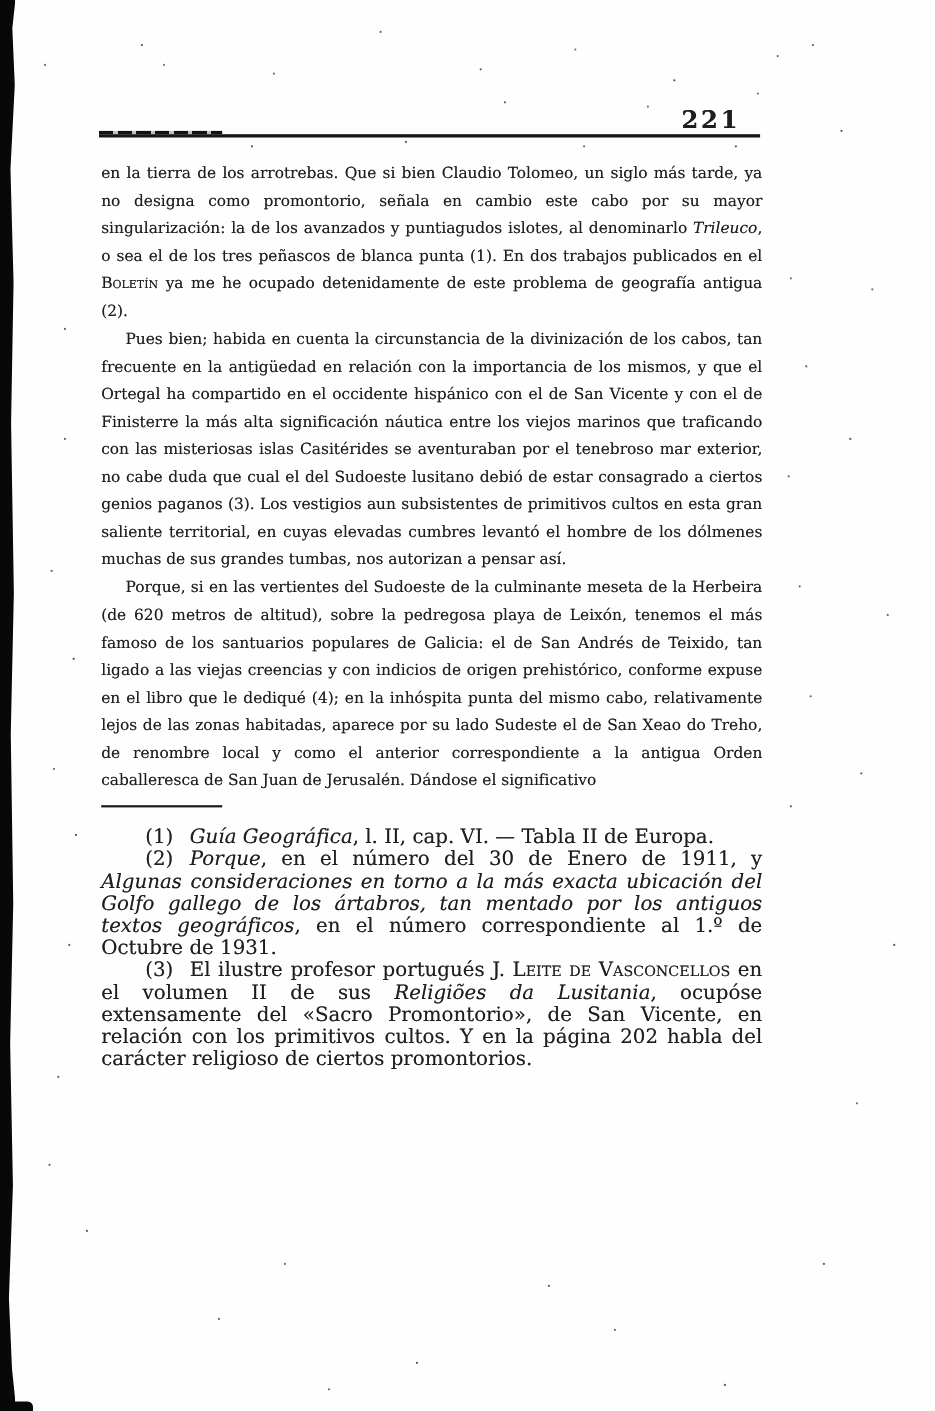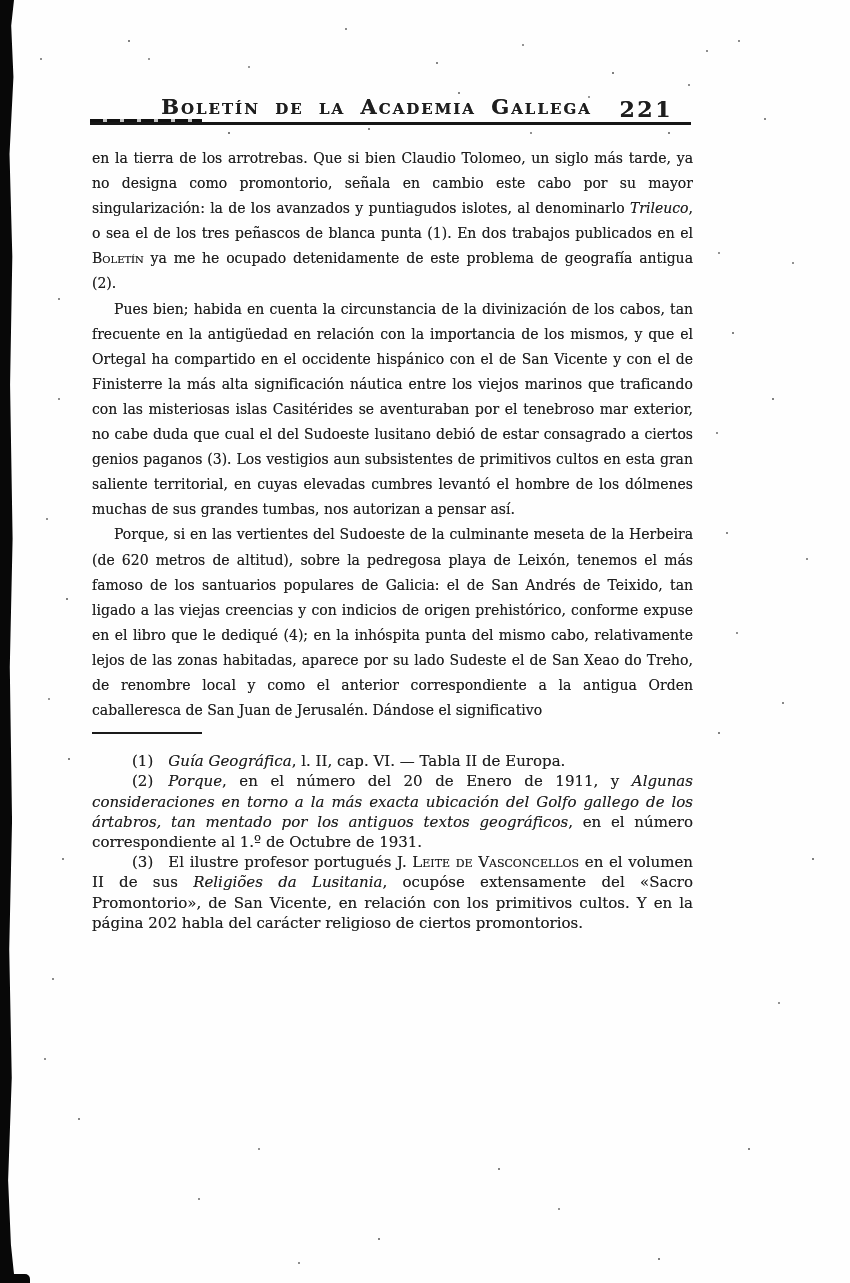--- a/index.html
+++ b/index.html
@@ -62,50 +62,49 @@
     text-shadow:0 0 .5px rgba(25,25,25,.6);
   }
   .body-text p { margin:0; }
   .body-text p.indent { text-indent:22px; }
   .it { font-style:italic; }
   .smallcaps { font-variant:small-caps; }
 
   
   .fn-sep { margin-top:9px; width:110px; height:2px; background:#1a1a1a; }
   .footnotes {
-    margin-top:17px; font-size:15px; line-height:20.2px; text-align:justify;
+    margin-top:17px; font-size:18px; line-height:20.2px; text-align:justify;
     text-shadow:0 0 .4px rgba(25,25,25,.55);
   }
   .footnotes p { margin:0; text-indent:40px; }
   .fn-num { margin-right:15px; }
 </style>
 </head>
 <body>
 
 <div class="page">
   <div class="edge"></div>
   <div class="edge-foot"></div>
   <div class="specks"></div>
 
   <div class="content">
 
     <div class="running-header">
-      <span class="journal-title">Boletín de la Academia Gallega</span>
       <span class="page-number">221</span>
       <div class="header-rule"></div>
     </div>
 
     <div class="body-text">
       <p><span>en la tierra de los arrotrebas. Que si bien Claudio Tolomeo, un siglo más tarde, ya no designa como promontorio, señala en cambio este cabo por su mayor singularización: la de los avanzados y puntiagudos islotes, al denominarlo </span><span class="it">Trileuco</span><span>, o sea el de los tres peñascos de blanca punta (1). En dos trabajos publicados en el </span><span class="smallcaps">Boletín</span><span> ya me he ocupado detenidamente de este problema de geografía antigua (2).</span></p>
       <p class="indent"><span>Pues bien; habida en cuenta la circunstancia de la divinización de los cabos, tan frecuente en la antigüedad en relación con la importancia de los mismos, y que el Ortegal ha compartido en el occidente hispánico con el de San Vicente y con el de Finisterre la más alta significación náutica entre los viejos marinos que traficando con las misteriosas islas Casitérides se aventuraban por el tenebroso mar exterior, no cabe duda que cual el del Sudoeste lusitano debió de estar consagrado a ciertos genios paganos (3). Los vestigios aun subsistentes de primitivos cultos en esta gran saliente territorial, en cuyas elevadas cumbres levantó el hombre de los dólmenes muchas de sus grandes tumbas, nos autorizan a pensar así.</span></p>
       <p class="indent"><span>Porque, si en las vertientes del Sudoeste de la culminante meseta de la Herbeira (de 620 metros de altitud), sobre la pedregosa playa de Leixón, tenemos el más famoso de los santuarios populares de Galicia: el de San Andrés de Teixido, tan ligado a las viejas creencias y con indicios de origen prehistórico, conforme expuse en el libro que le dediqué (4); en la inhóspita punta del mismo cabo, relativamente lejos de las zonas habitadas, aparece por su lado Sudeste el de San Xeao do Treho, de renombre local y como el anterior correspondiente a la antigua Orden caballeresca de San Juan de Jerusalén. Dándose el significativo</span></p>
     </div>
 
     <div class="fn-sep"></div>
 
     <div class="footnotes">
       <p><span class="fn-num">(1)</span><span class="it">Guía Geográfica</span><span>, l. II, cap. VI. — Tabla II de Europa.</span></p>
-      <p><span class="fn-num">(2)</span><span class="it">Porque</span><span>, en el número del 20 de Enero de 1911, y </span><span class="it">Algunas consideraciones en torno a la más exacta ubicación del Golfo gallego de los ártabros, tan mentado por los antiguos textos geográficos</span><span>, en el número correspondiente al 1.º de Octubre de 1931.</span></p>
+      <p><span class="fn-num">(2)</span><span class="it">Porque</span><span>, en el número del 30 de Enero de 1911, y </span><span class="it">Algunas consideraciones en torno a la más exacta ubicación del Golfo gallego de los ártabros, tan mentado por los antiguos textos geográficos</span><span>, en el número correspondiente al 1.º de Octubre de 1931.</span></p>
       <p><span class="fn-num">(3)</span><span>El ilustre profesor portugués J. </span><span class="smallcaps">Leite de Vasconcellos</span><span> en el volumen II de sus </span><span class="it">Religiões da Lusitania</span><span>, ocupóse extensamente del «Sacro Promontorio», de San Vicente, en relación con los primitivos cultos. Y en la página 202 habla del carácter religioso de ciertos promontorios.</span></p>
     </div>
 
   </div>
 </div>
 
 </body></html>

